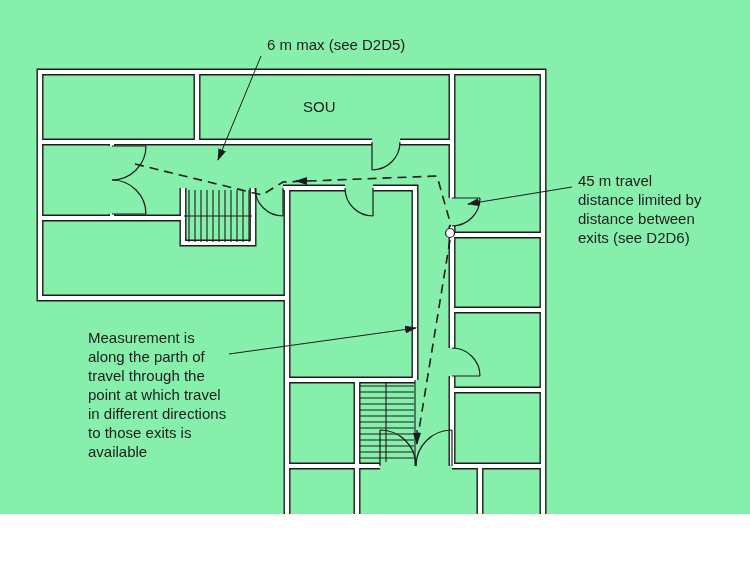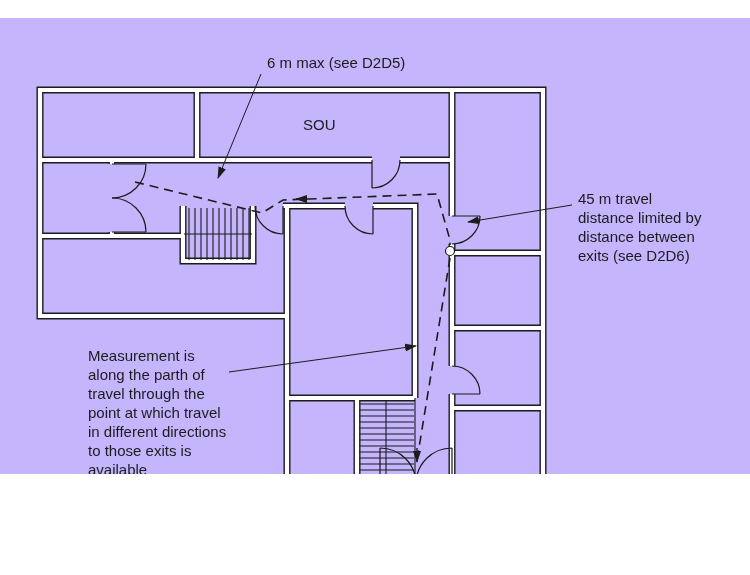--- a/index.html
+++ b/index.html
@@ -1,22 +1,21 @@
 <!DOCTYPE html>
 <html><head>
 <meta charset="utf-8">
 <style>
   html,body{margin:0;padding:0;background:#ffffff;}
   .canvas{
     position:relative;
-    width:750px;height:456px;
-    background:#c4b5fd;
+    width:750px;height:514px;
+    background:#86efac;
     font-family:"Liberation Sans", sans-serif;
     overflow:hidden;
-    margin-top:18px;
   }
   svg{display:block;}
   .ann-text{
     font-family:"Liberation Sans", sans-serif;
     font-size:15px;
     fill:#1c1c1c;
   }
 </style>
 </head>
 <body>

